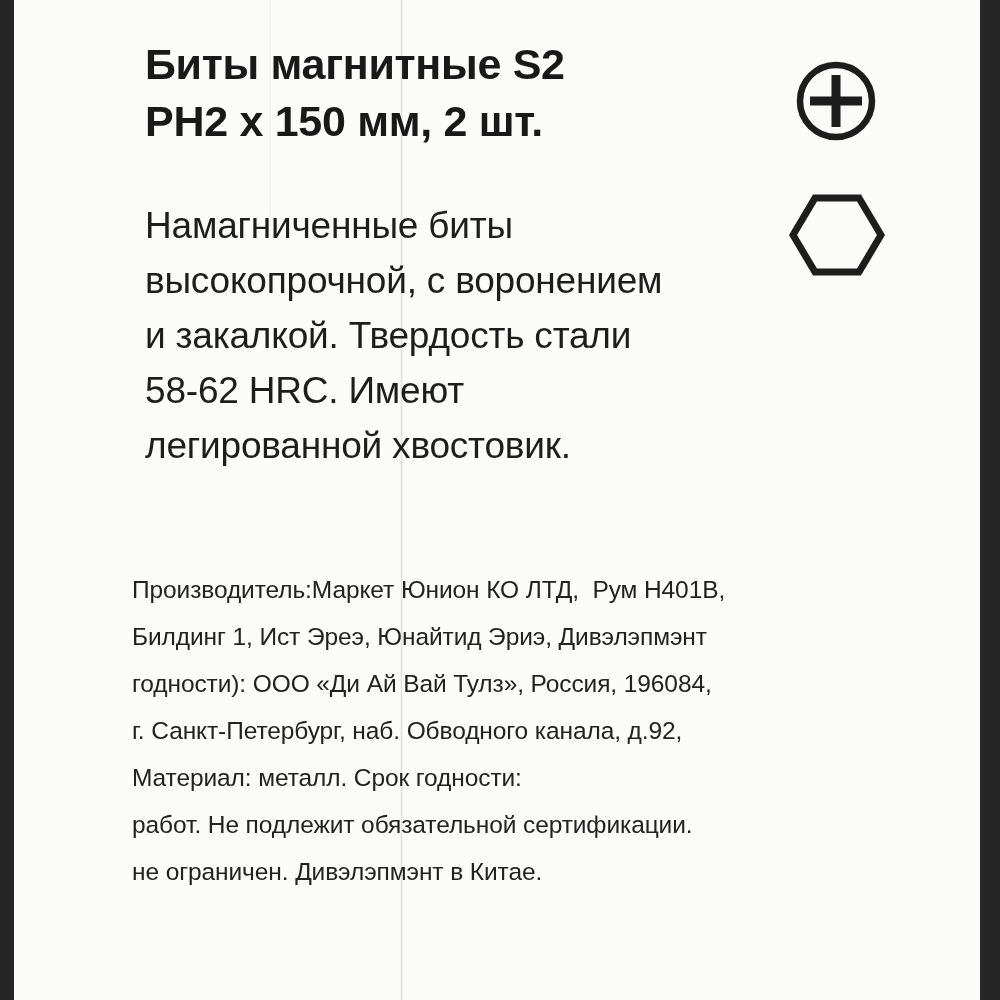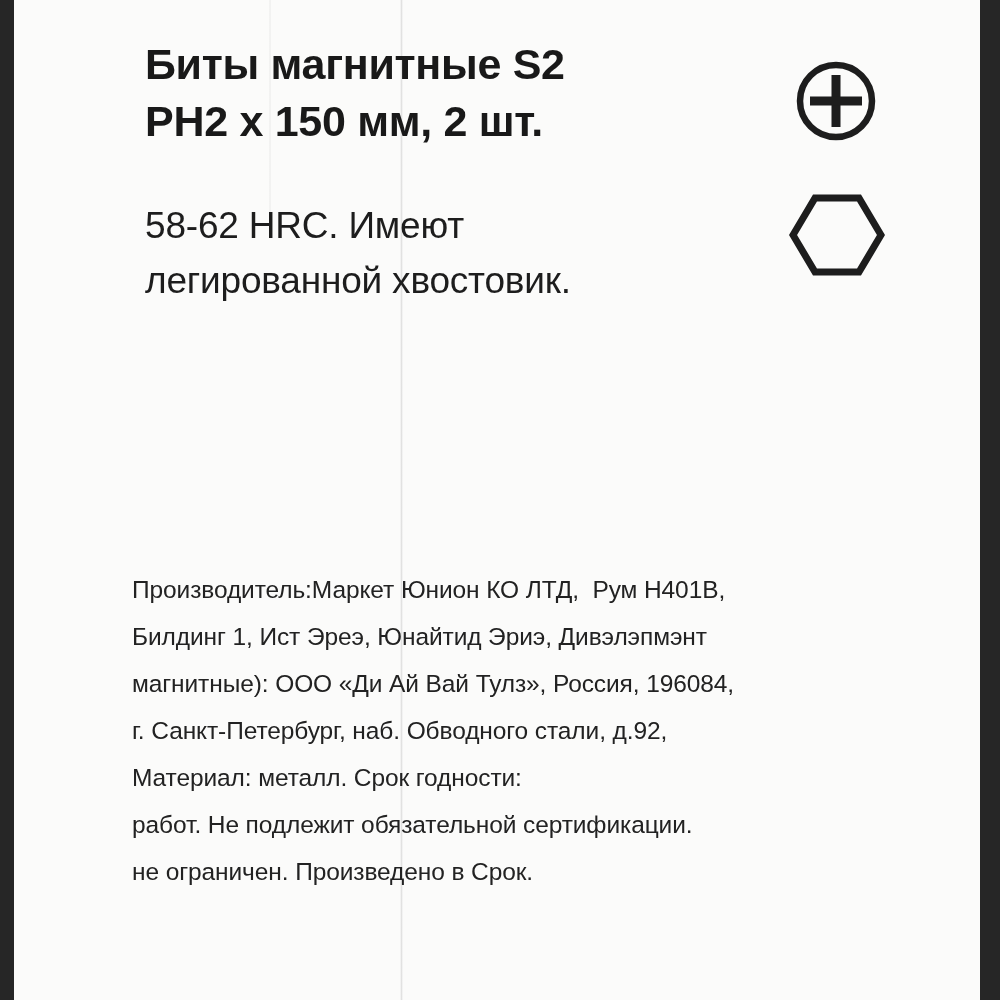--- a/index.html
+++ b/index.html
@@ -118,32 +118,35 @@
 
     <div class="crease"></div>
     <div class="crease2"></div>
 
     <div class="title">
       <span>Биты магнитные S2</span>
       <span>PH2 x 150 мм, 2 шт.</span>
     </div>
 
     <div class="desc">
+      <span>Намагниченные биты</span>
+      <span>высокопрочной, с воронением</span>
+      <span>и закалкой. Твердость стали</span>
       <span>58-62 HRC. Имеют</span>
       <span>легированной хвостовик.</span>
     </div>
 
     <div class="fineprint">
       <span>Производитель:Маркет Юнион КО ЛТД,  Рум Н401В,</span>
       <span>Билдинг 1, Ист Эреэ, Юнайтид Эриэ, Дивэлэпмэнт</span>
-      <span>магнитные): ООО «Ди Ай Вай Тулз», Россия, 196084,</span>
-      <span>г. Санкт-Петербург, наб. Обводного стали, д.92,</span>
+      <span>годности): ООО «Ди Ай Вай Тулз», Россия, 196084,</span>
+      <span>г. Санкт-Петербург, наб. Обводного канала, д.92,</span>
       <span>Материал: металл. Срок годности:</span>
       <span>работ. Не подлежит обязательной сертификации.</span>
-      <span>не ограничен. Произведено в Срок.</span>
+      <span>не ограничен. Дивэлэпмэнт в Китае.</span>
     </div>
 
     <svg class="icon-ph" viewBox="0 0 82 82">
       <circle cx="41" cy="41" r="36" fill="none" stroke="#1d1d1d" stroke-width="6.5"></circle>
       <rect x="36.5" y="15" width="9" height="52" fill="#1d1d1d"></rect>
       <rect x="15" y="36.5" width="52" height="9" fill="#1d1d1d"></rect>
     </svg>
 
     <svg class="icon-hex" viewBox="0 0 96 86">
       <polygon points="26,6 70,6 92,43 70,80 26,80 4,43" fill="none" stroke="#1d1d1d" stroke-width="7" stroke-linejoin="miter"></polygon>

